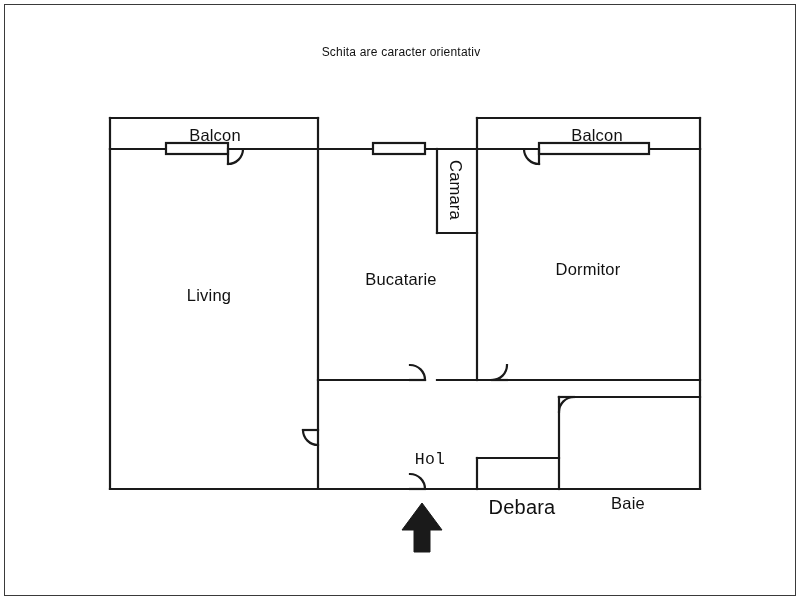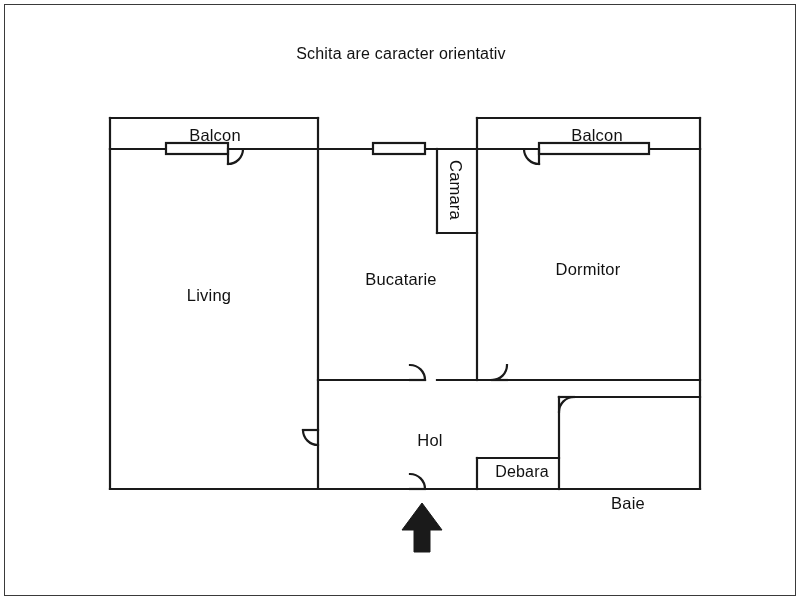--- a/index.html
+++ b/index.html
@@ -25,41 +25,42 @@
     height: 592px;
     border: 1px solid #3a3a3a;
     box-sizing: border-box;
   }
   #title {
     position: absolute;
     left: 0;
     top: 45px;
     width: 802px;
     text-align: center;
-    font-size: 16px;
+    font-size: 12px;
     color: #111111;
     letter-spacing: 0.2px;
   }
   #plan {
     position: absolute;
     left: 0;
     top: 0;
     width: 802px;
     height: 602px;
   }
   .room-label {
     position: absolute;
     font-size: 16.5px;
     color: #111111;
     white-space: nowrap;
     transform: translate(-50%, -50%);
     letter-spacing: 0.2px;
   }
   .room-label.small {
-    font-size: 16px;
+    font-size: 20px;
+    margin-top: 35px;
   }
   .room-label.vertical {
     transform: translate(-50%, -50%) rotate(90deg);
   }
 </style>
 </head>
 <body>
 
 <div id="page">
 
@@ -159,17 +160,17 @@
       <path d="M422,503 L442,530 L430,530 L430,552 L414,552 L414,530 L402,530 Z" fill="#1a1a1a" stroke="#1a1a1a" stroke-width="1"></path>
     </g>
   </svg>
 
   <div class="room-label" style="left:209px; top:295px;">Living</div>
   <div class="room-label" style="left:215px; top:135px;">Balcon</div>
   <div class="room-label" style="left:401px; top:279px;text-align:center;">Bucatarie</div>
   <div class="room-label vertical" style="left:455px; top:190px;">Camara</div>
   <div class="room-label" style="left:588px; top:269px;text-align:right;">Dormitor</div>
   <div class="room-label" style="left:597px; top:135px;">Balcon</div>
-  <div class="room-label" style="left:430px; top:440px;">Hol</div>
+  <div class="room-label" style="left:430px; top:459px;font-family:Liberation Mono, monospace;">Hol</div>
   <div class="room-label" style="left:628px; top:455px;margin-top:48px;">Baie</div>
   <div class="room-label small" style="left:522px; top:472px;">Debara</div>
 
 </div>
 
 </body></html>

